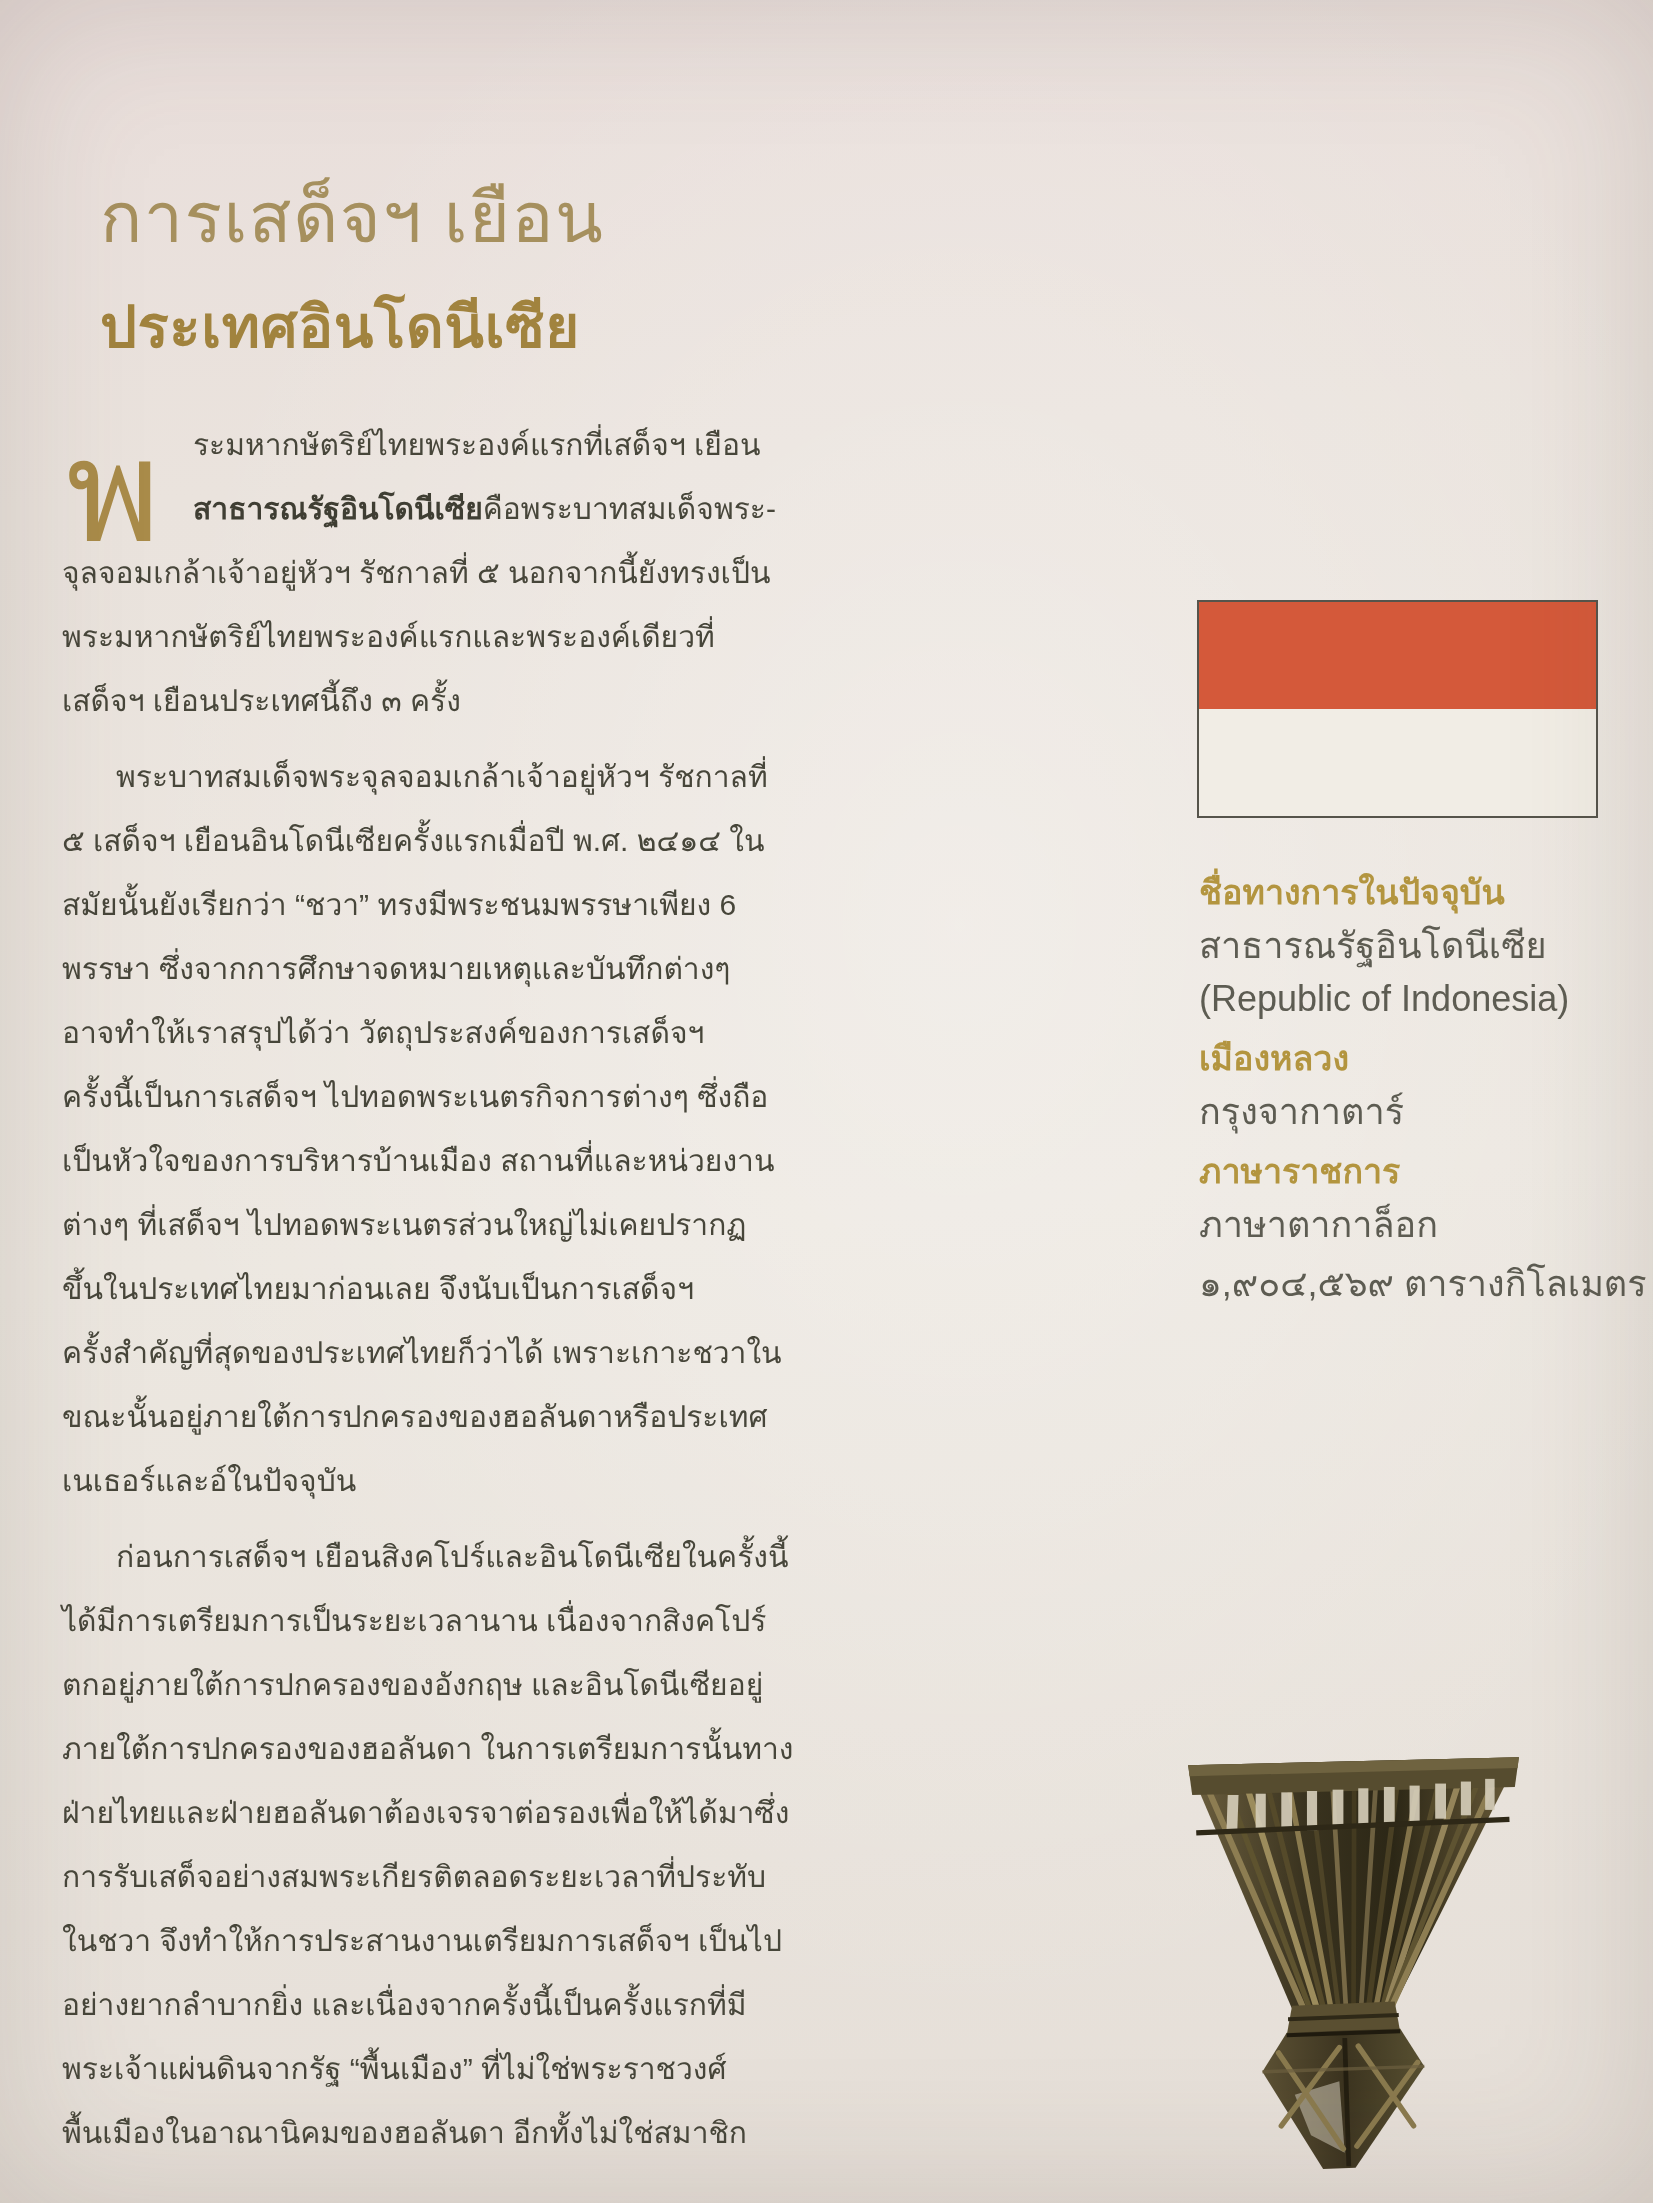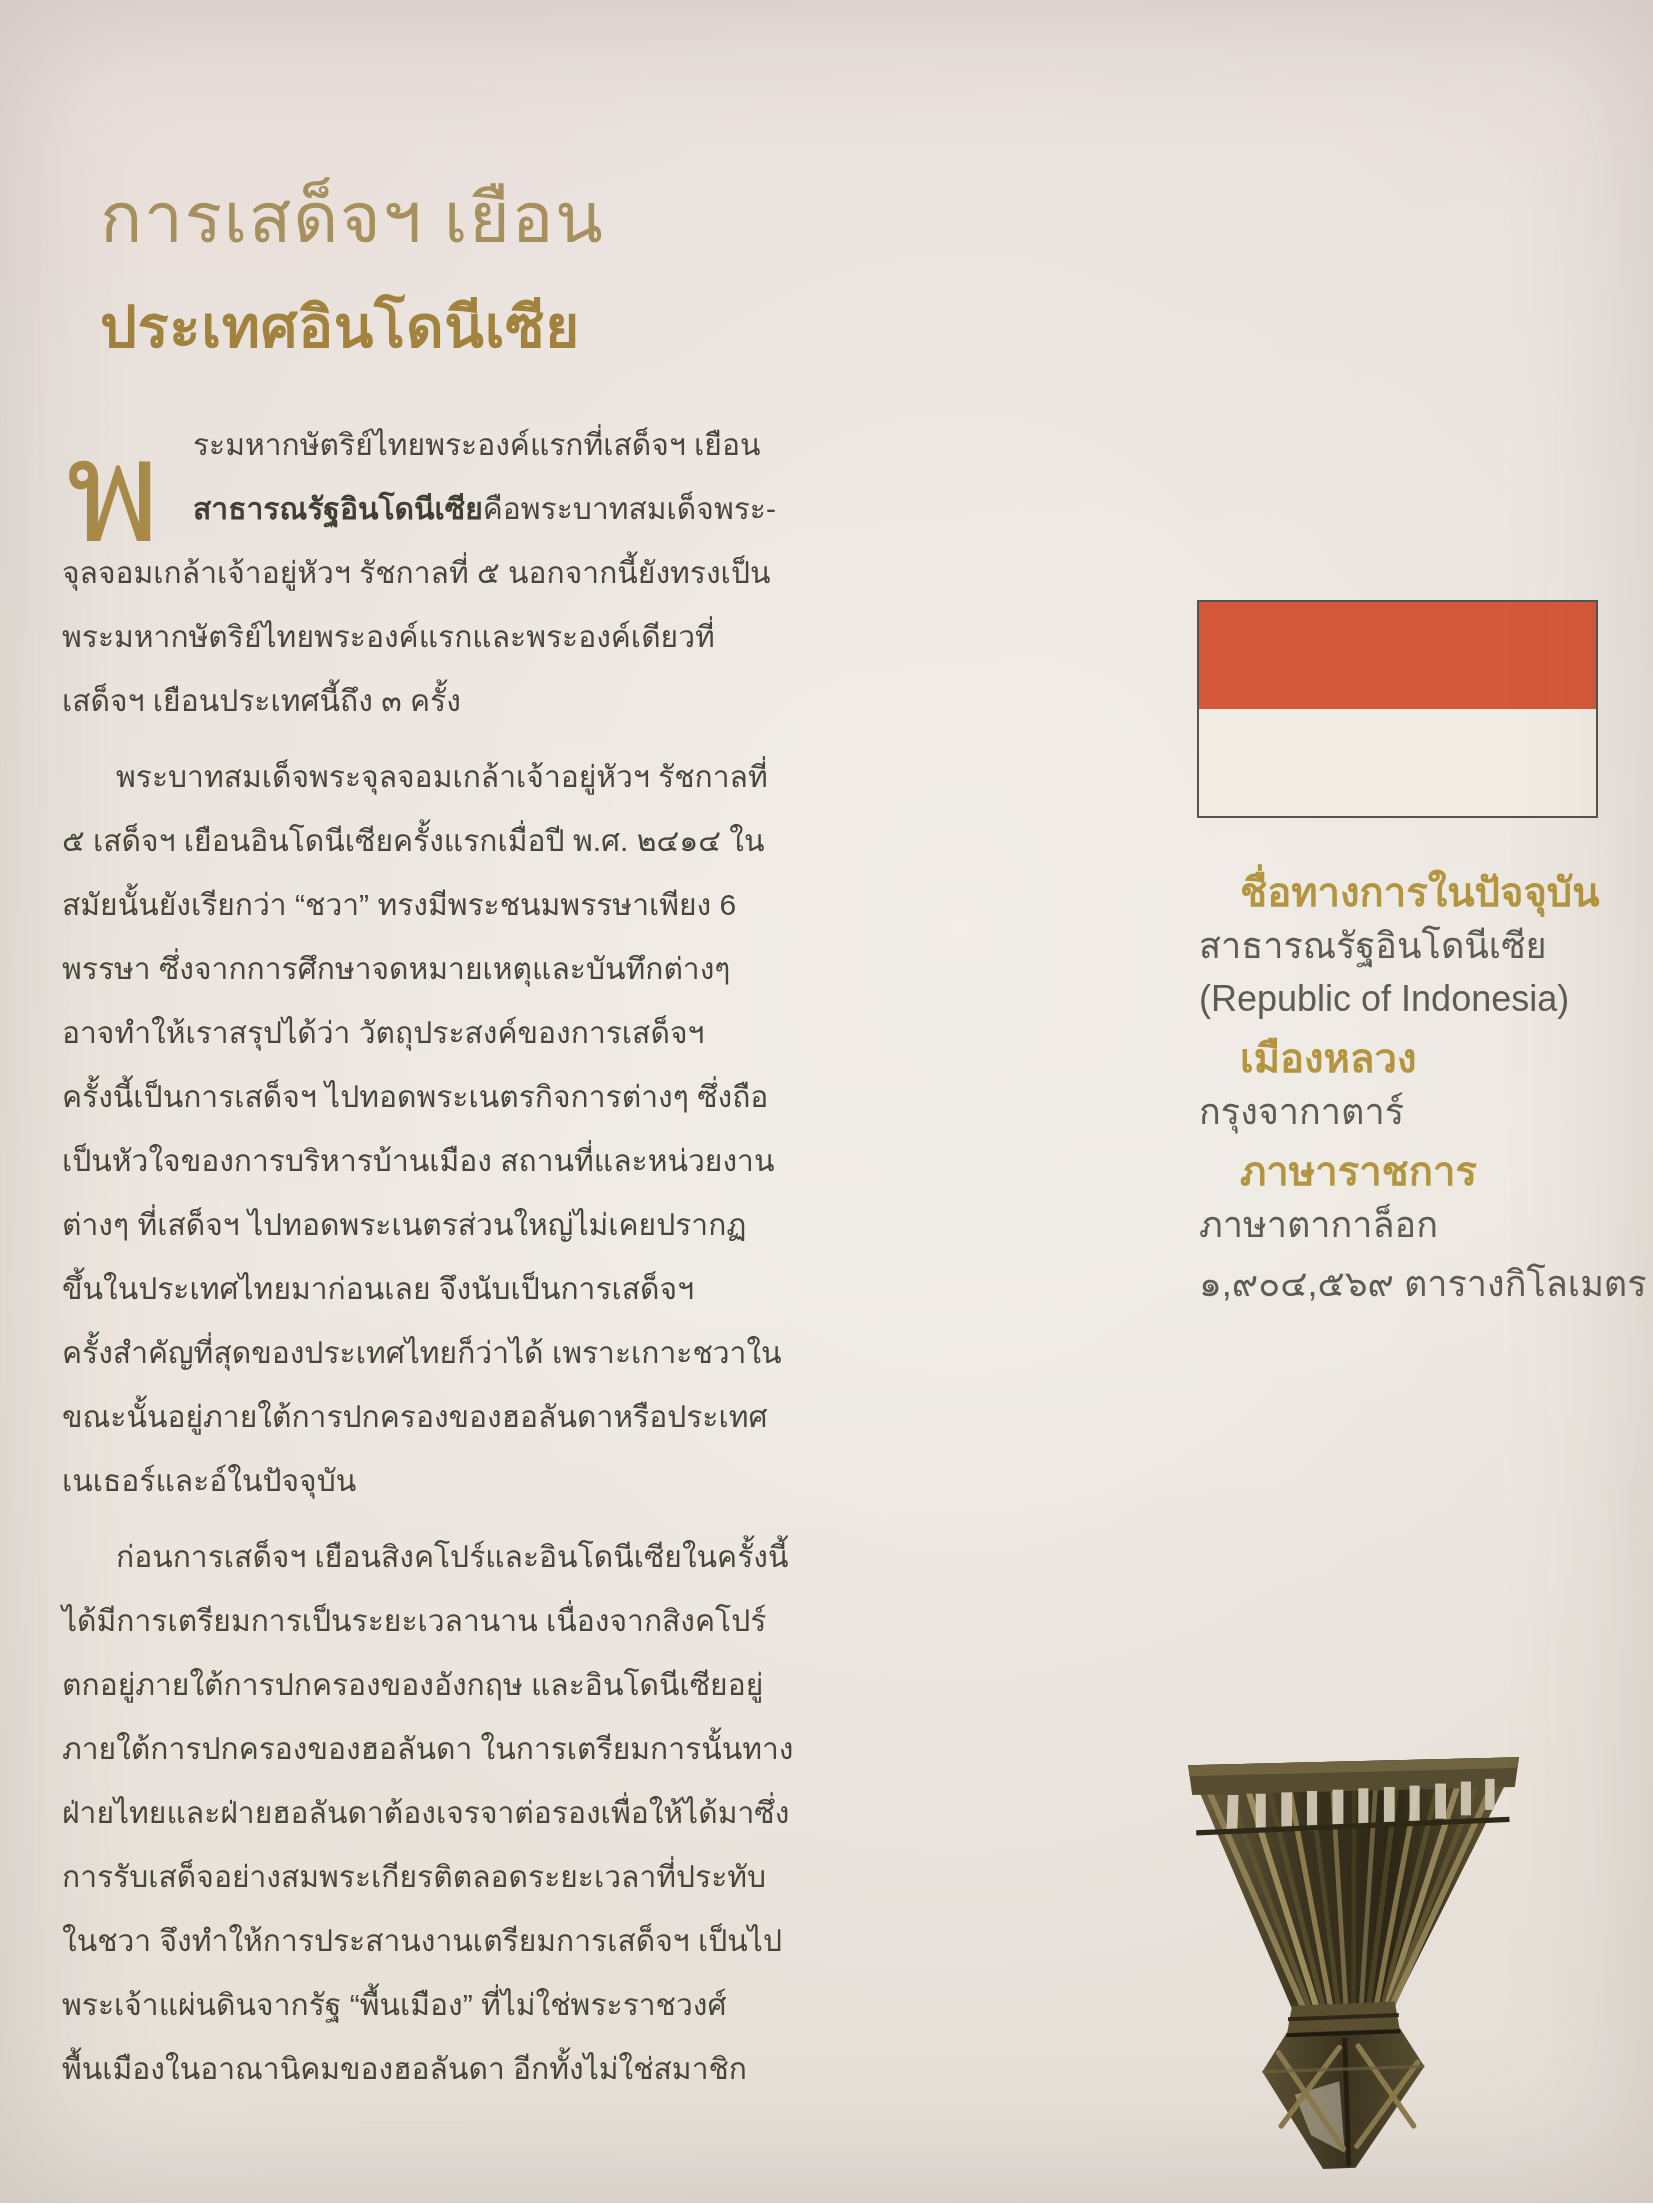--- a/index.html
+++ b/index.html
@@ -45,21 +45,21 @@
   .para2 .tline:first-child,.para3 .tline:first-child{text-indent:54px;margin-top:8px;}
 
   
   .flag{
     position:absolute;left:1197px;top:600px;width:401px;height:218px;
     border:2px solid #56544b;box-sizing:border-box;
   }
   .flag .half{width:100%;height:50%;}
   .factbox{position:absolute;left:1199px;top:866px;width:419px;}
   .fact-label{
-    font-size:40px;line-height:53px;font-weight:700;color:#b3953f;white-space:nowrap;margin-left:41px;
+    font-size:34px;line-height:53px;font-weight:700;color:#b3953f;white-space:nowrap;
   }
   .fact-value{
     font-size:36px;line-height:53px;font-weight:400;color:#5d5c52;white-space:nowrap;
   }
   .fact{margin-bottom:6.8px;}
 
   .basket{position:absolute;left:1149px;top:1730px;width:405px;height:446px;}
 </style>
 </head>
 <body>
@@ -95,20 +95,21 @@
         <div class="tline">เนเธอร์และอ์ในปัจจุบัน</div>
       </div>
     <div class="para3">
         <div class="tline">ก่อนการเสด็จฯ เยือนสิงคโปร์และอินโดนีเซียในครั้งนี้</div>
         <div class="tline">ได้มีการเตรียมการเป็นระยะเวลานาน เนื่องจากสิงคโปร์</div>
         <div class="tline">ตกอยู่ภายใต้การปกครองของอังกฤษ และอินโดนีเซียอยู่</div>
         <div class="tline">ภายใต้การปกครองของฮอลันดา ในการเตรียมการนั้นทาง</div>
         <div class="tline">ฝ่ายไทยและฝ่ายฮอลันดาต้องเจรจาต่อรองเพื่อให้ได้มาซึ่ง</div>
         <div class="tline">การรับเสด็จอย่างสมพระเกียรติตลอดระยะเวลาที่ประทับ</div>
         <div class="tline">ในชวา จึงทำให้การประสานงานเตรียมการเสด็จฯ เป็นไป</div>
+        <div class="tline">อย่างยากลำบากยิ่ง และเนื่องจากครั้งนี้เป็นครั้งแรกที่มี</div>
         <div class="tline">พระเจ้าแผ่นดินจากรัฐ “พื้นเมือง” ที่ไม่ใช่พระราชวงศ์</div>
         <div class="tline">พื้นเมืองในอาณานิคมของฮอลันดา อีกทั้งไม่ใช่สมาชิก</div>
       </div>
   </div>
 
   <div class="flag" style="border-color: rgb(86, 84, 75);">
     <div class="half" style="background-color: rgb(212, 89, 58);"></div>
     <div class="half" style="background-color: rgb(241, 237, 229);"></div>
   </div>
 

